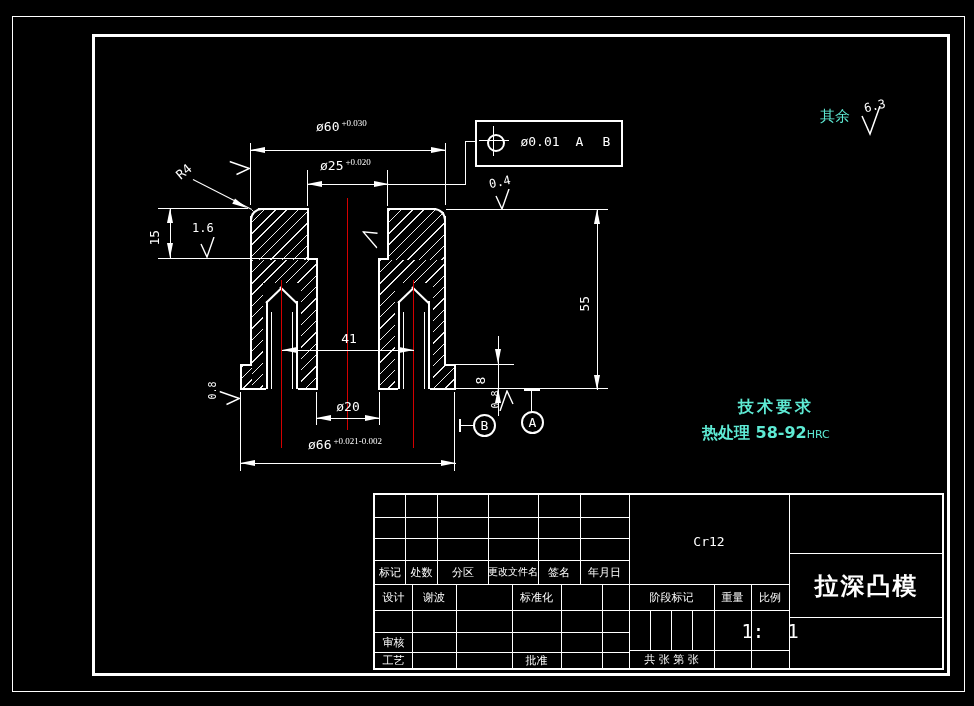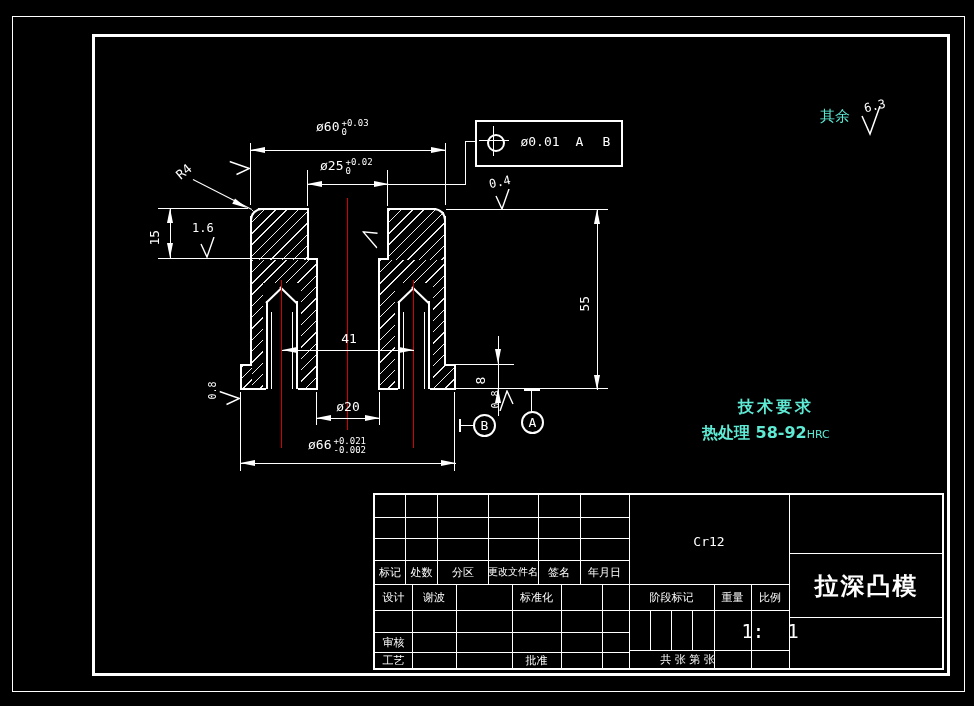--- a/index.html
+++ b/index.html
@@ -13,21 +13,21 @@
   .rln{position:absolute;height:2px;background:#fff;transform-origin:0 50%;}
   .ar{position:absolute;width:0;height:0;}
   .ar-l{border-top:3px solid transparent;border-bottom:3px solid transparent;border-right:15px solid #fff;}
   .ar-r{border-top:3px solid transparent;border-bottom:3px solid transparent;border-left:15px solid #fff;}
   .ar-u{border-left:3px solid transparent;border-right:3px solid transparent;border-bottom:15px solid #fff;}
   .ar-d{border-left:3px solid transparent;border-right:3px solid transparent;border-top:15px solid #fff;}
   .txt{position:absolute;font-family:"DejaVu Sans Mono","Liberation Mono",monospace;font-size:13px;color:#fff;white-space:nowrap;}
   .cn{position:absolute;color:#5eead4;white-space:nowrap;}
   .ctr{text-align:center;}
   .v{transform:rotate(-90deg);transform-origin:center center;}
-  .stack{display:inline-flex;flex-direction:column;font-size:9px;line-height:9px;margin-left:2px;vertical-align:2px;}
+  .stack{display:inline-flex;flex-direction:row;font-size:9px;line-height:9px;margin-left:2px;vertical-align:2px;font-family:Liberation Serif, serif;}
   .stack i{font-style:normal;display:block;}
   .dimflex{display:flex;align-items:flex-start;}
   .circ{position:absolute;border:2px solid #fff;border-radius:50%;background:#000;
         display:flex;align-items:center;justify-content:center;
         font-family:"DejaVu Sans Mono","Liberation Mono",monospace;font-size:13px;}
   .rough{position:absolute;}
   .fcf{position:absolute;border:2px solid #fff;background:#000;}
   .cell{position:absolute;display:flex;align-items:center;justify-content:center;
         font-family:"DejaVu Sans Mono","Liberation Mono",monospace;font-size:13px;}
   .tbt{position:absolute;font-size:11px;display:flex;align-items:center;justify-content:center;white-space:nowrap;}
@@ -253,17 +253,17 @@
   <div class="tbt" style="left:512px;top:585px;width:49px;height:24px;">标准化</div>
   <div class="tbt" style="left:375px;top:632px;width:37px;height:20px;">审核</div>
   <div class="tbt" style="left:375px;top:651px;width:37px;height:18px;">工艺</div>
   <div class="tbt" style="left:512px;top:651px;width:49px;height:18px;">批准</div>
 
   <div class="tbt" style="left:629px;top:530px;width:160px;height:22px;font-family:'DejaVu Sans Mono','Liberation Mono',monospace;font-size:13px;">Cr12</div>
   <div class="tbt" style="left:629px;top:585px;width:85px;height:24px;">阶段标记</div>
   <div class="tbt" style="left:714px;top:585px;width:37px;height:24px;">重量</div>
   <div class="tbt" style="left:751px;top:585px;width:38px;height:24px;">比例</div>
   <div class="tbt" style="left:751px;top:620px;width:38px;height:22px;font-family:'DejaVu Sans Mono','Liberation Mono',monospace;font-size:19px;white-space:pre;">1:  1</div>
-  <div class="tbt" style="left:629px;top:650px;width:85px;height:19px;padding-left:16px;">共 张 第 张</div>
+  <div class="tbt" style="left:629px;top:650px;width:85px;height:19px;">共 张 第 张</div>
 
   <div class="tbt" style="left:791px;top:567px;width:151px;height:38px;font-size:24px;font-weight:bold;letter-spacing:2px;">拉深凸模</div>
 
 </div>
 
 </body></html>

